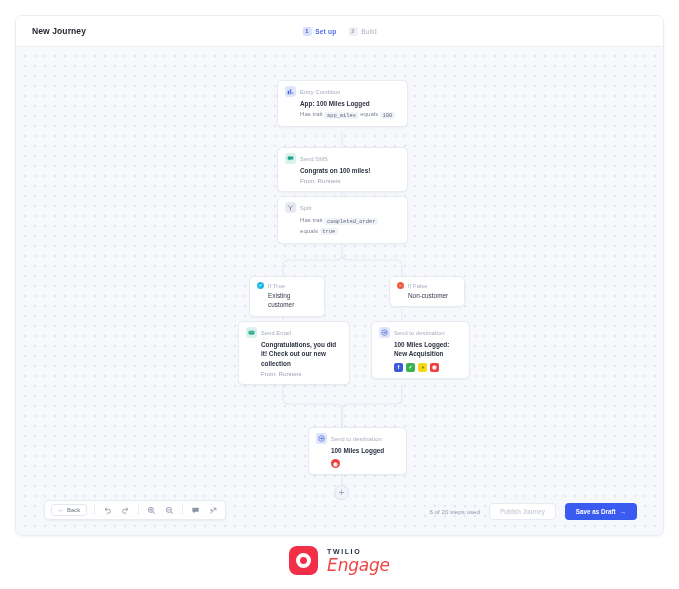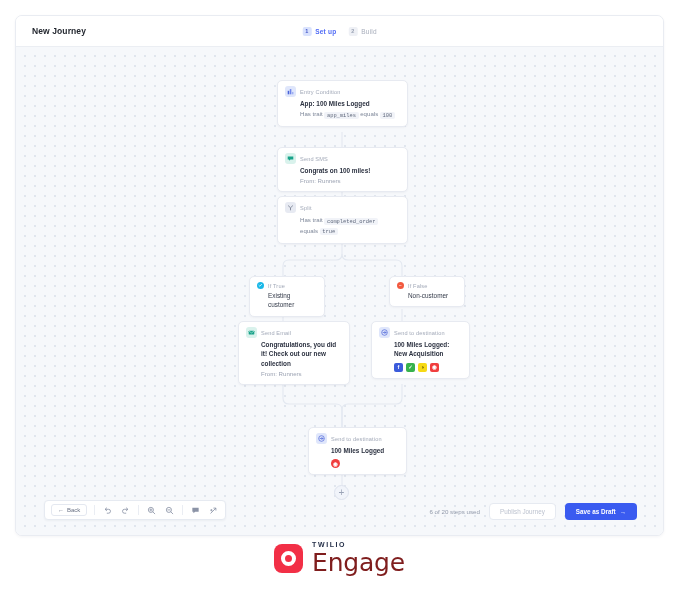--- a/index.html
+++ b/index.html
@@ -255,24 +255,25 @@
   }
   .logo-text { display: flex; flex-direction: column; line-height: 1; }
   .logo-twilio {
     font-size: 7px;
     letter-spacing: 1.6px;
     color: #1f2a44;
     font-weight: bold;
     margin-bottom: 2px;
   }
   .logo-engage {
-    font-size: 25px;
-    color: #7f1d1d;
+    font-size: 17px;
+    color: #ef4444;
     letter-spacing: -0.2px;
     font-family: "DejaVu Sans", sans-serif;
+    font-style: italic;
   }
 </style>
 </head>
 <body>
 
 <div class="app-window">
 
   <div class="app-header">
     <div class="journey-title">New Journey</div>
 

